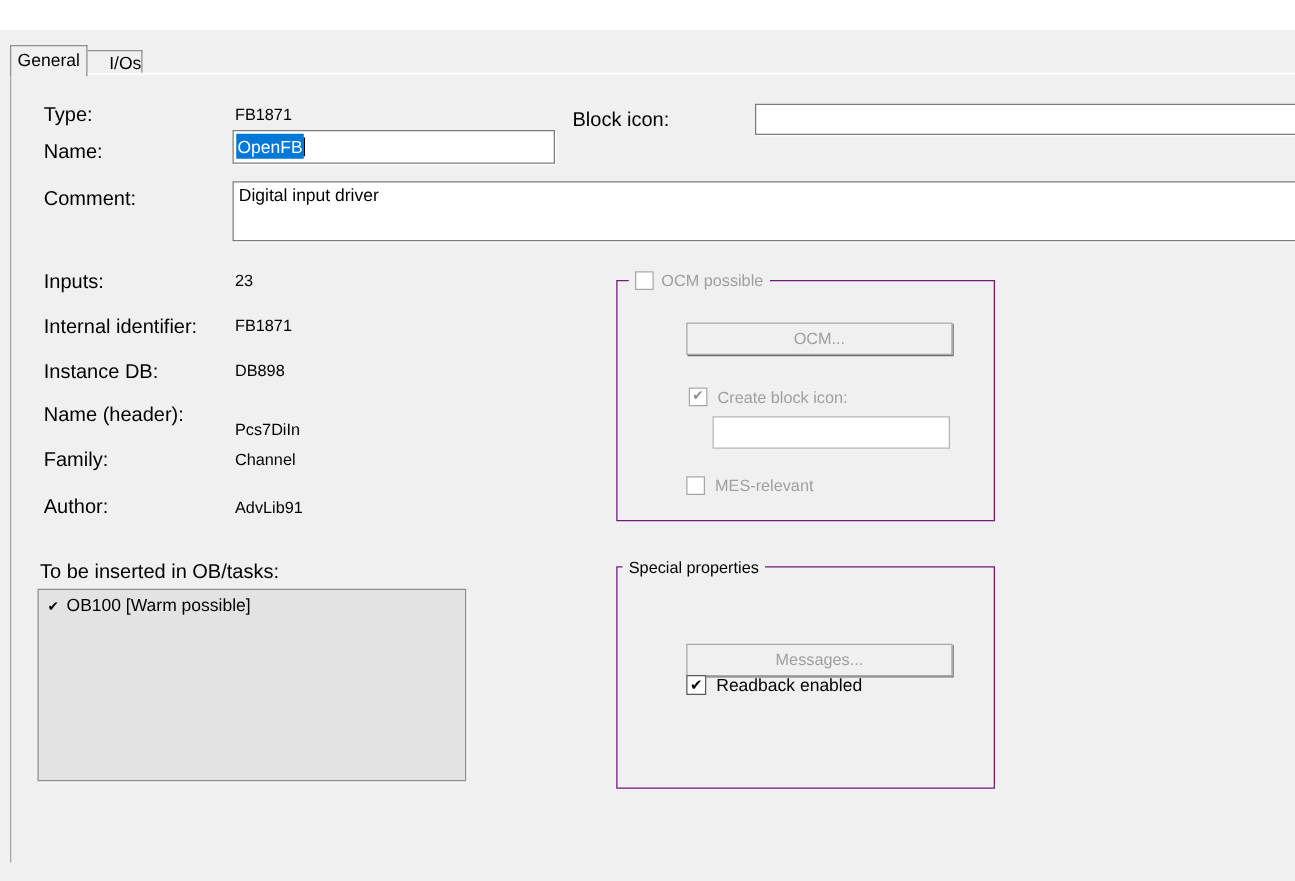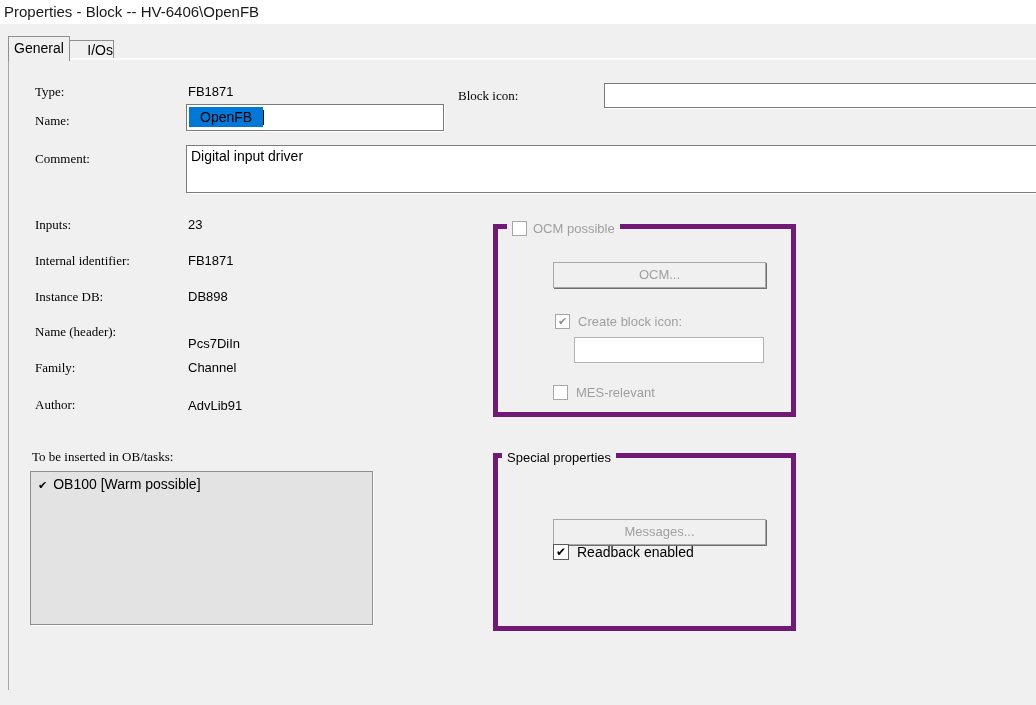--- a/index.html
+++ b/index.html
@@ -26,38 +26,38 @@
     left:69px;top:40px;width:45px;height:18px;
     background:#f0f0f0;border-top:1px solid #8e8e8e;border-right:1px solid #8e8e8e;
     z-index:5;font-size:14px;line-height:18px;padding-left:7px;box-sizing:border-box;text-align:right;
   }
   #tab-page{
     left:8px;top:58px;width:1028px;height:632px;
     border-left:1px solid #a5a5a5;border-top:2px solid #fbfbfb;
     box-sizing:border-box;z-index:1;
   }
 
-  .lbl{font-size:13px;white-space:nowrap;z-index:3;font-family:Liberation Serif, serif;}
+  .lbl{font-size:16px;white-space:nowrap;z-index:3;}
   .val{font-size:13px;white-space:nowrap;z-index:3;}
   .dis{color:#9f9f9f;}
 
   .sunken{
     background:#fff;
     border:1px solid #7b7b7b;
     box-shadow:1px 1px 0 #ffffff;
     box-sizing:border-box;z-index:3;
   }
   #name-input{left:186px;top:104px;width:258px;height:27px;font-size:14px;line-height:25px;padding-left:2px;}
-  #name-input .sel{background:#0078d7;color:#000000;padding:2px 11px;}
+  #name-input .sel{background:#0078d7;color:#ffffff;padding:2px 1px;}
   .caret{display:inline-block;width:1px;height:15px;background:#000;vertical-align:-3px;}
   #blockgroup-input{left:604px;top:83px;width:436px;height:25px;font-size:14px;line-height:23px;padding-left:3px;}
   #comment-box{left:186px;top:145px;width:854px;height:48px;font-size:14px;line-height:17px;padding:2px 4px;}
 
   
-  .groupbox{border:5px solid #701a75;box-sizing:border-box;z-index:2;}
+  .groupbox{border:1px solid #701a75;box-sizing:border-box;z-index:2;}
   #ocm-group{left:493px;top:224px;width:303px;height:193px;}
   #special-group{left:493px;top:453px;width:303px;height:178px;}
   .legend{
     position:absolute;top:-8px;display:inline-flex;align-items:center;
     background:#f0f0f0;padding:0 5px;gap:6px;font-size:13px;white-space:nowrap;
   }
   #ocm-legend{left:9px;}
   #special-legend{left:4px;color:#000;}
 
   .checkbox{
@@ -92,21 +92,20 @@
   }
   .ob-item{display:flex;align-items:baseline;padding:4px 0 0 7px;font-size:14px;}
   .ob-item .chk{font-size:11px;margin-right:6px;}
 </style>
 </head>
 <body>
 
 <div id="window">
   <div id="dialog-bg" class="abs"></div>
 
-  <div id="title" class="abs">Properties - Block -- HV-6406\OpenFB</div>
 
   <div id="tab-general" class="abs">
     <span>General</span>
   </div>
   <div id="tab-ios" class="abs">
     <span>I/Os</span>
   </div>
   <div id="tab-page" class="abs"></div>
 
   <div class="abs lbl" style="left:35px;top:84px;">Type:</div>

